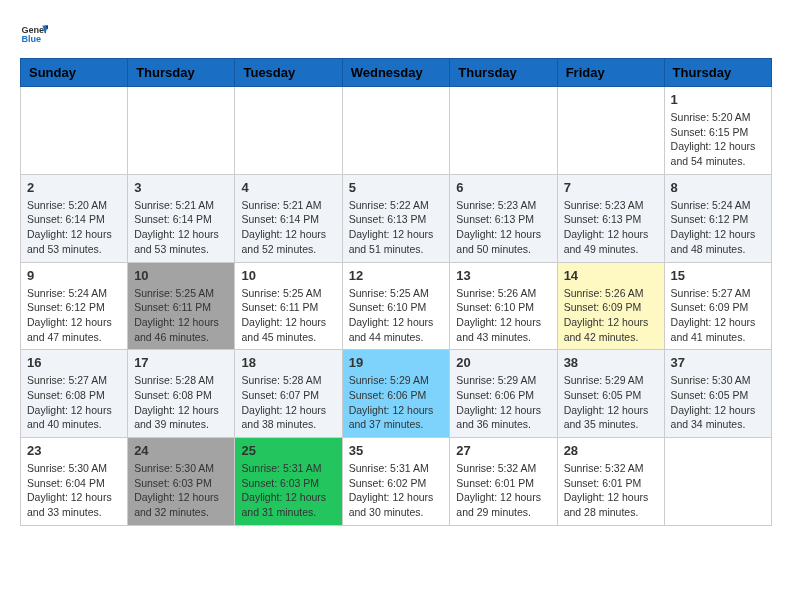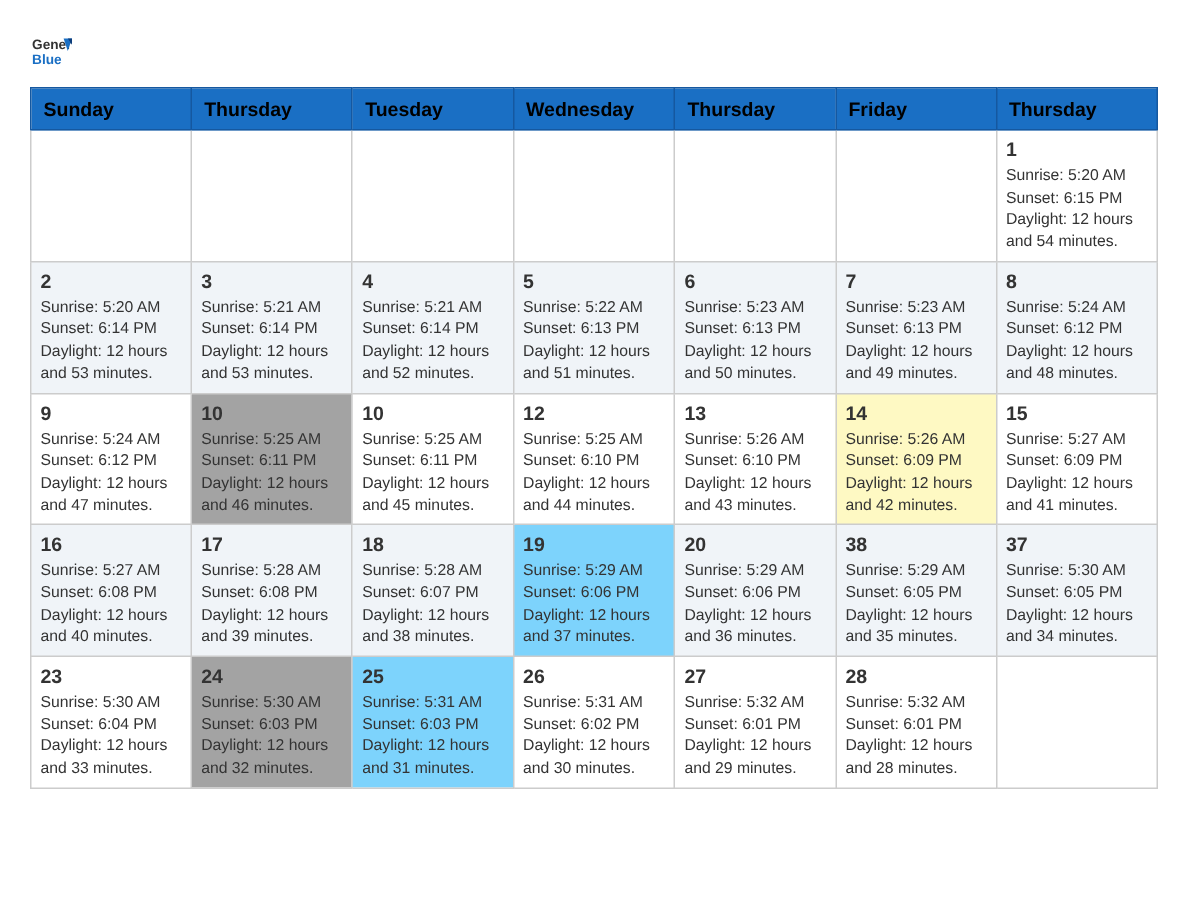--- a/index.html
+++ b/index.html
@@ -292,29 +292,29 @@
 Daylight: 12 hours
 and 33 minutes.</div>
         </td>
         <td style="background-color: #a3a3a3;">
           <span class="day-number">24</span>
           <div class="day-info" style="white-space: pre-line;">Sunrise: 5:30 AM
 Sunset: 6:03 PM
 Daylight: 12 hours
 and 32 minutes.</div>
         </td>
-        <td style="background-color: #7dd3fc;">
+        <td style="background-color: #22c55e;">
           <span class="day-number">25</span>
           <div class="day-info" style="white-space: pre-line;">Sunrise: 5:31 AM
 Sunset: 6:03 PM
 Daylight: 12 hours
 and 31 minutes.</div>
         </td>
         <td style="background-color: rgb(255, 255, 255);">
-          <span class="day-number">26</span>
+          <span class="day-number">35</span>
           <div class="day-info" style="white-space: pre-line;">Sunrise: 5:31 AM
 Sunset: 6:02 PM
 Daylight: 12 hours
 and 30 minutes.</div>
         </td>
         <td style="background-color: rgb(255, 255, 255);">
           <span class="day-number">27</span>
           <div class="day-info" style="white-space: pre-line;">Sunrise: 5:32 AM
 Sunset: 6:01 PM
 Daylight: 12 hours

